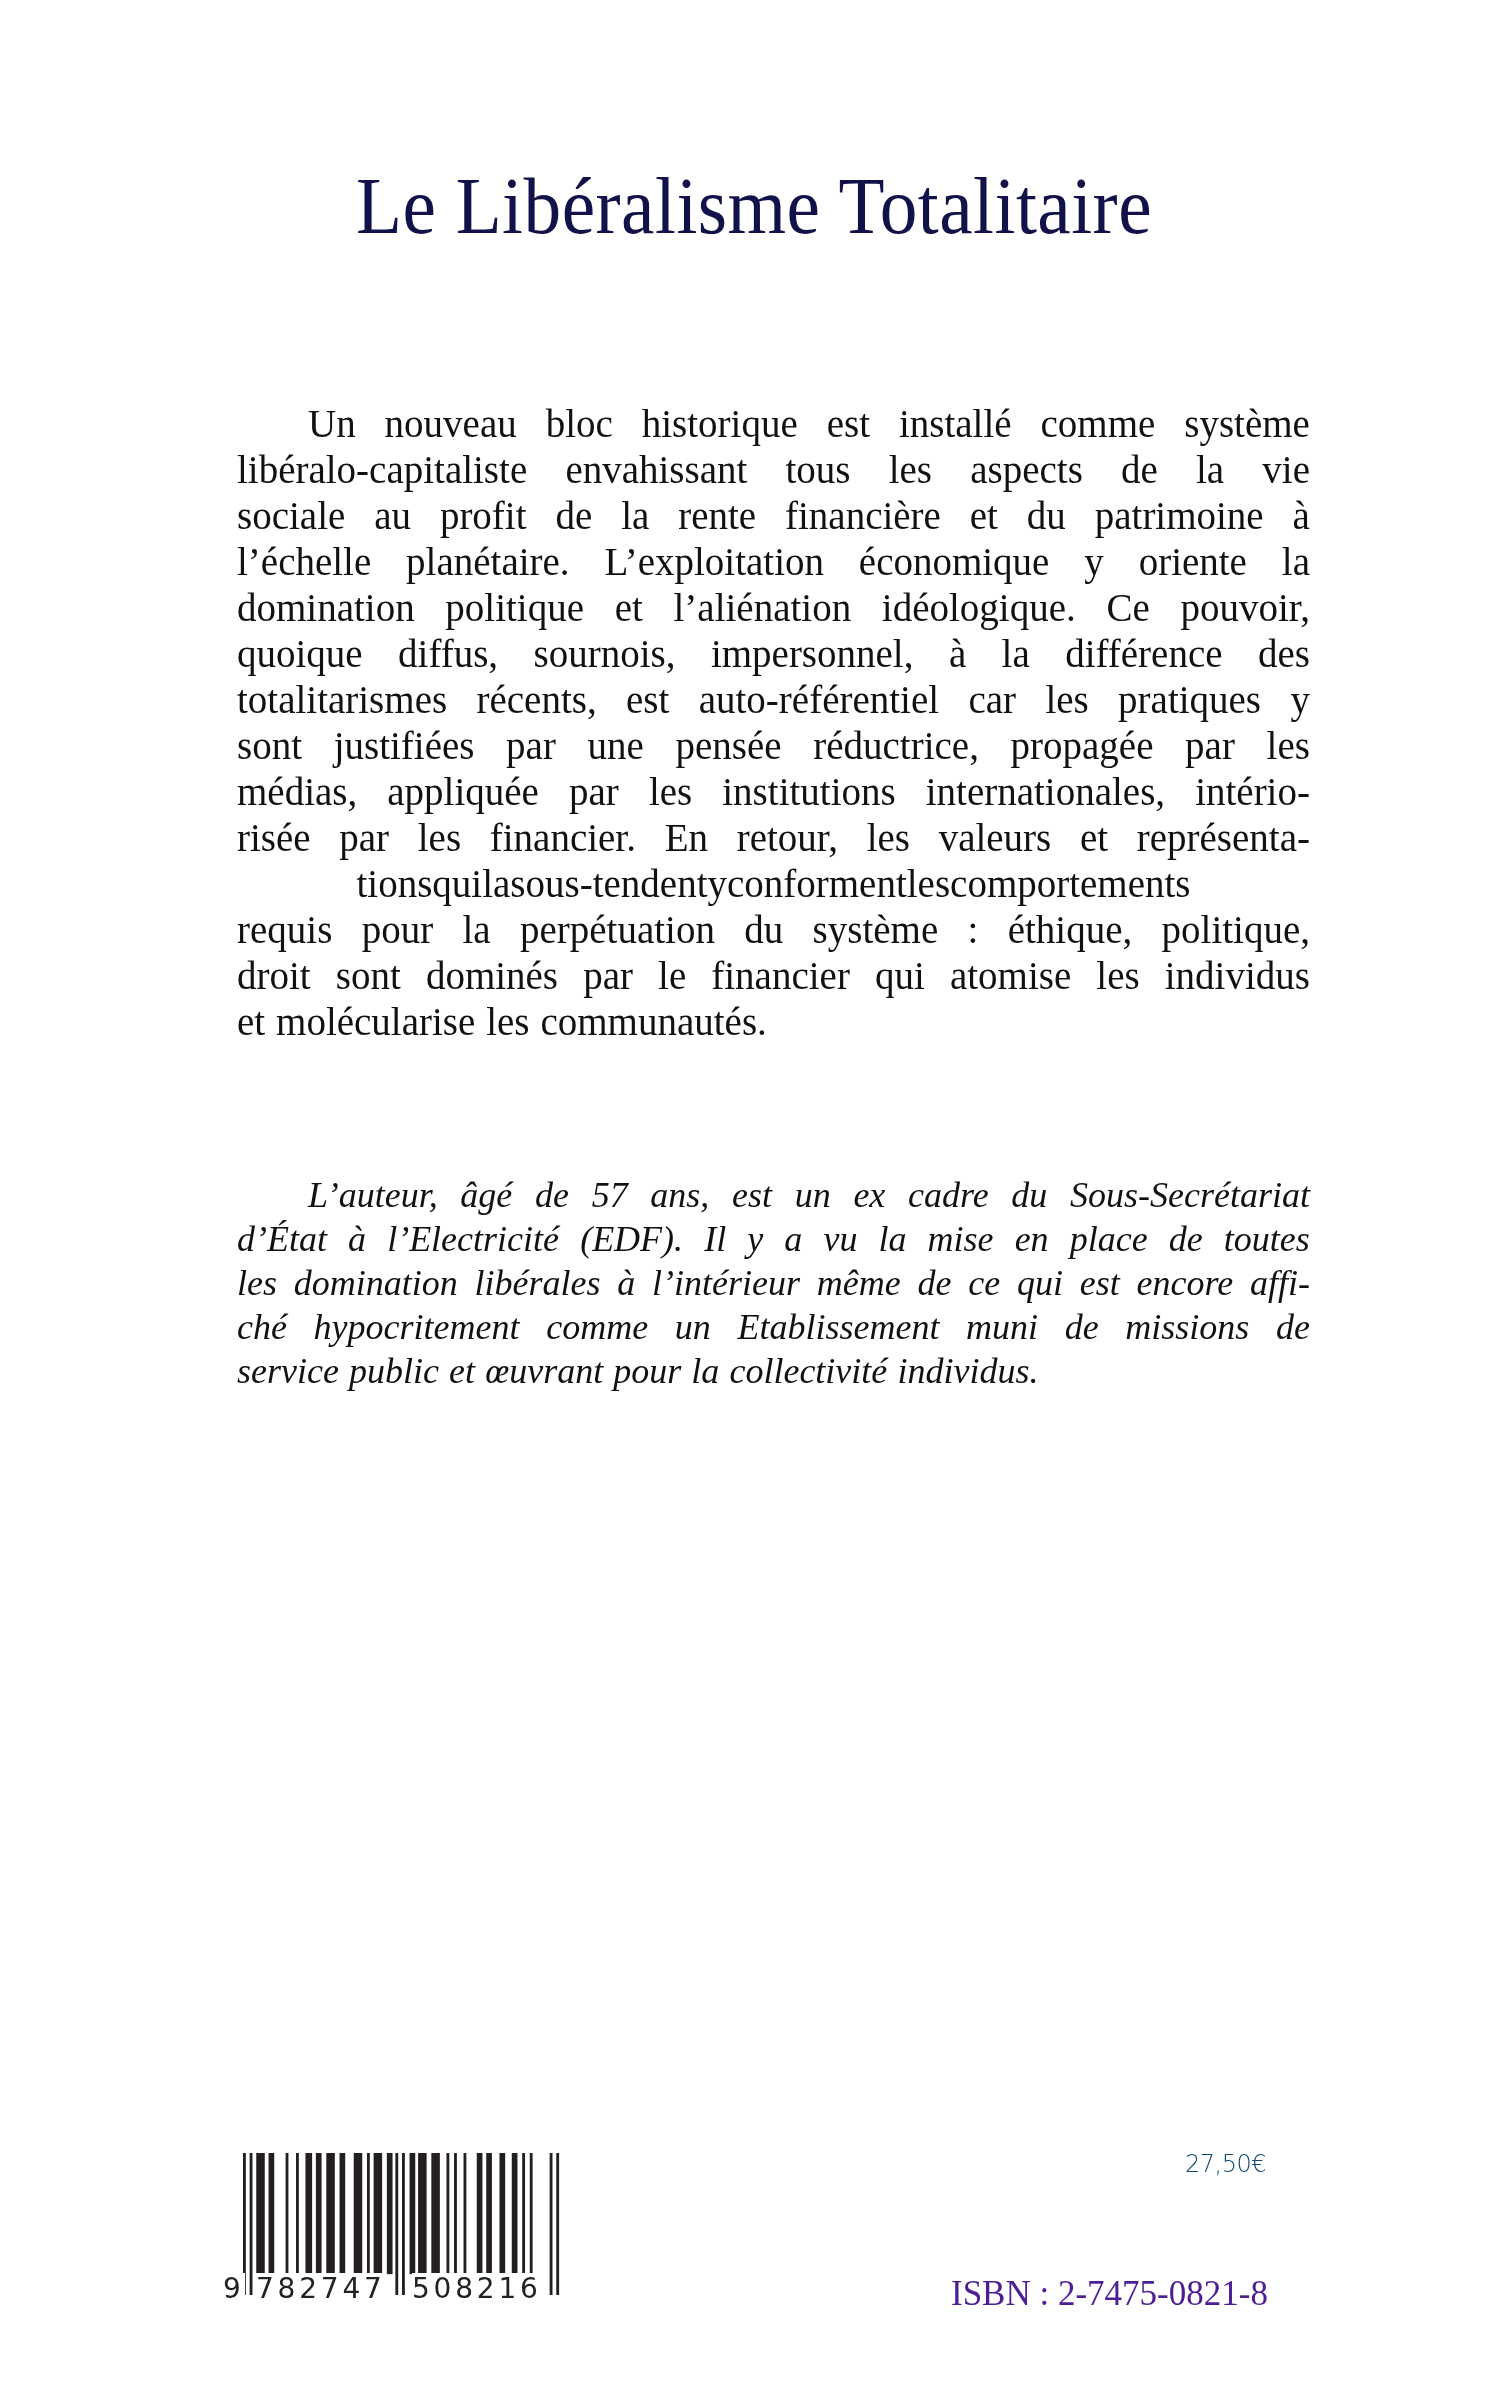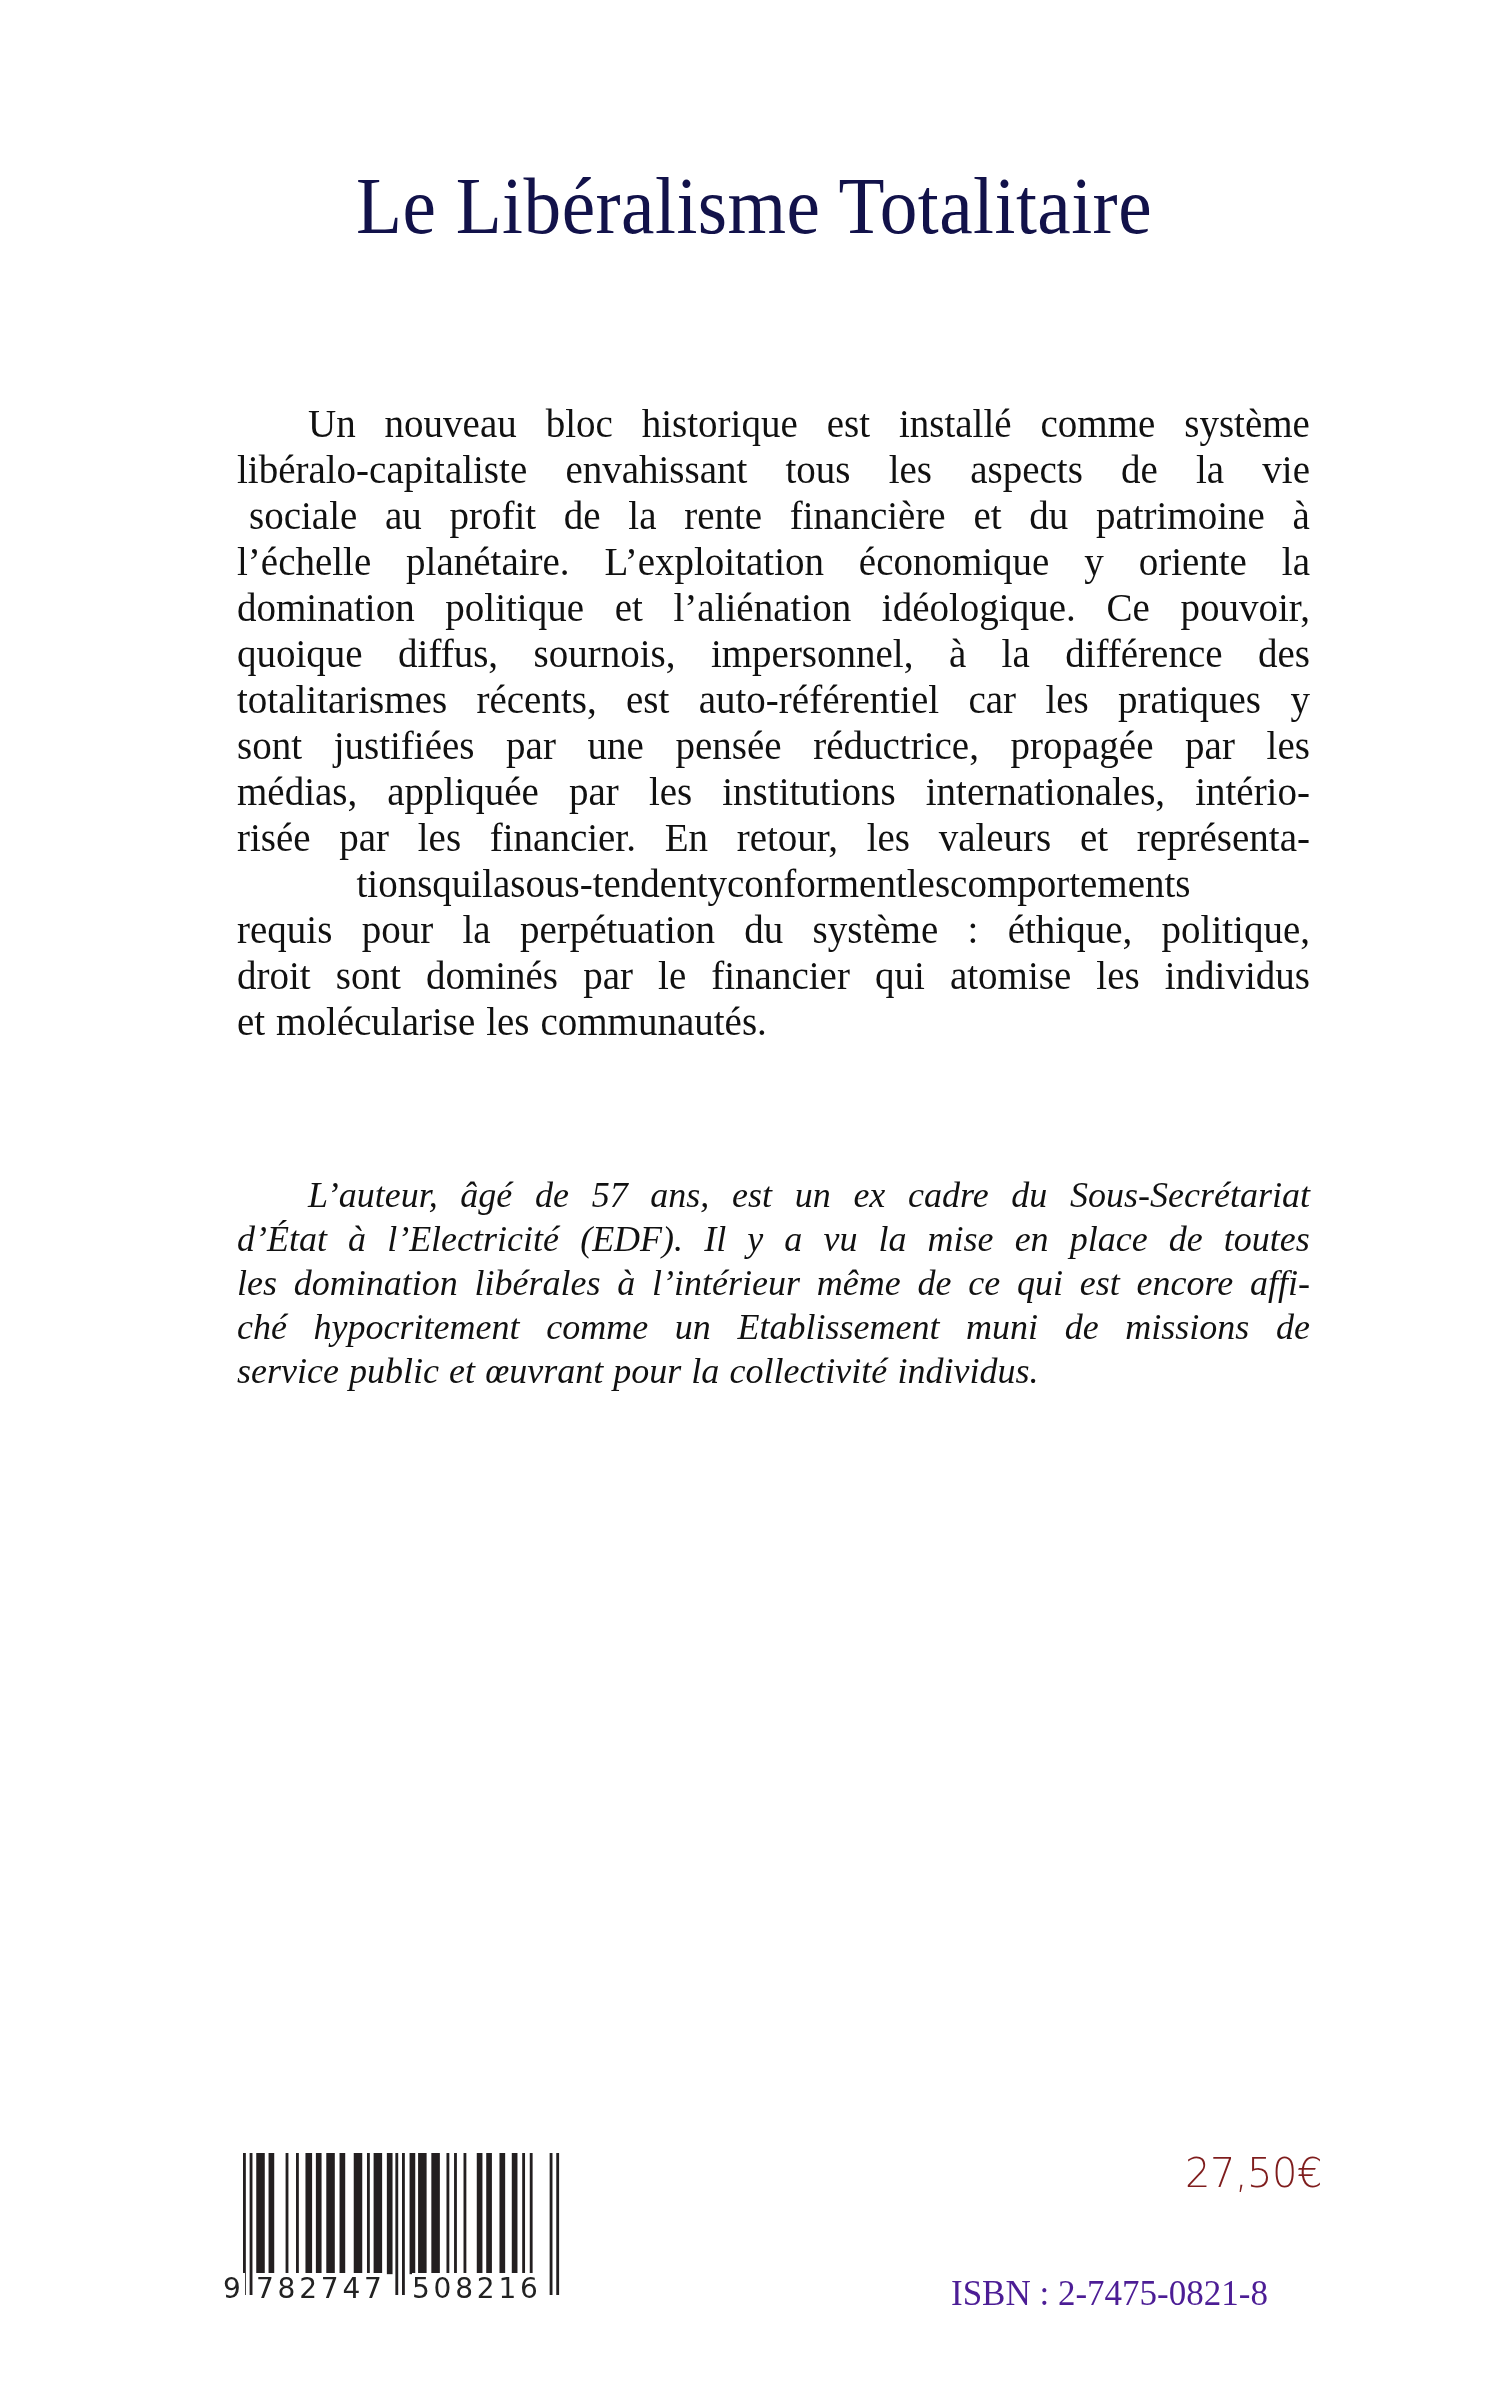--- a/index.html
+++ b/index.html
@@ -70,23 +70,23 @@
       color: #222222;
       background: #ffffff;
       letter-spacing: 3.8px;
       line-height: 32px;
     }
     .price {
       position: absolute;
       left: 1185px;
       top: 2150px;
       font-family: "DejaVu Sans", sans-serif;
-      font-size: 40px;
+      font-size: 24px;
       font-weight: 300;
-      color: #7f1d1d;
+      color: #0c4a6e;
       letter-spacing: -0.5px;
     }
     .isbn {
       position: absolute;
       left: 951px;
       top: 2274px;
       font-family: "Liberation Serif", serif;
       font-size: 35px;
       color: #4c1d95;
     }
@@ -112,21 +112,21 @@
       <div class="jline" style="height: 46px; line-height: 46px; text-align: right;">
         <span>libéralo-capitaliste</span>
         <span>envahissant</span>
         <span>tous</span>
         <span>les</span>
         <span>aspects</span>
         <span>de</span>
         <span>la</span>
         <span>vie</span>
       </div>
-      <div class="jline" style="height: 46px; line-height: 46px; margin-left: 12px;">
+      <div class="jline" style="height: 46px; line-height: 46px;">
         <span>sociale</span>
         <span>au</span>
         <span>profit</span>
         <span>de</span>
         <span>la</span>
         <span>rente</span>
         <span>financière</span>
         <span>et</span>
         <span>du</span>
         <span>patrimoine</span>

